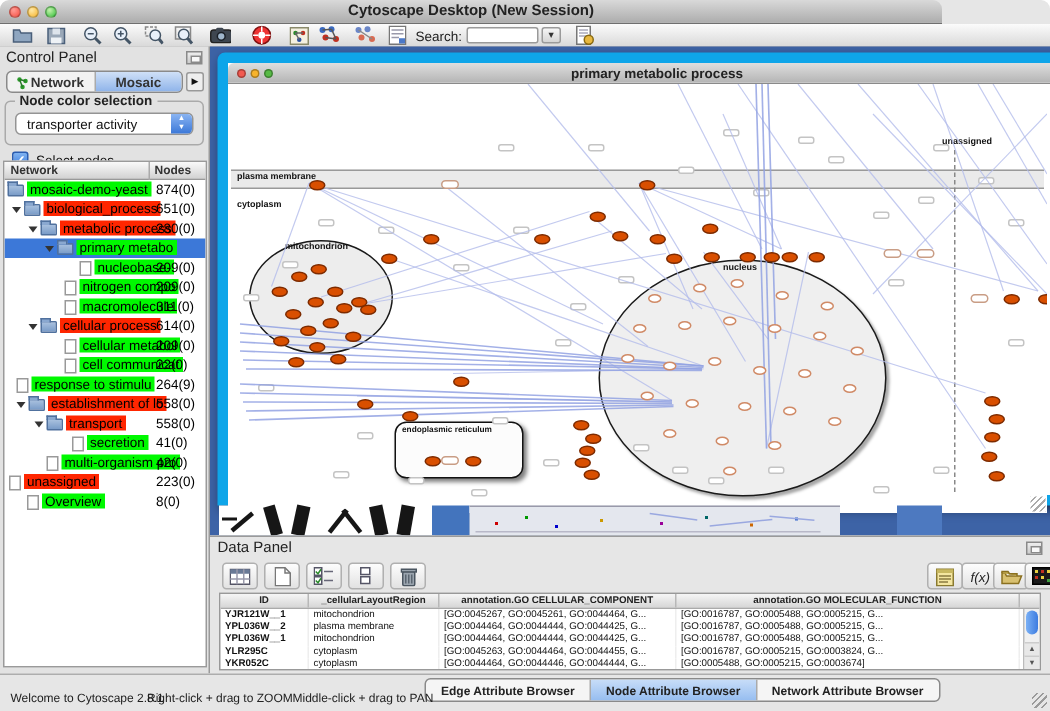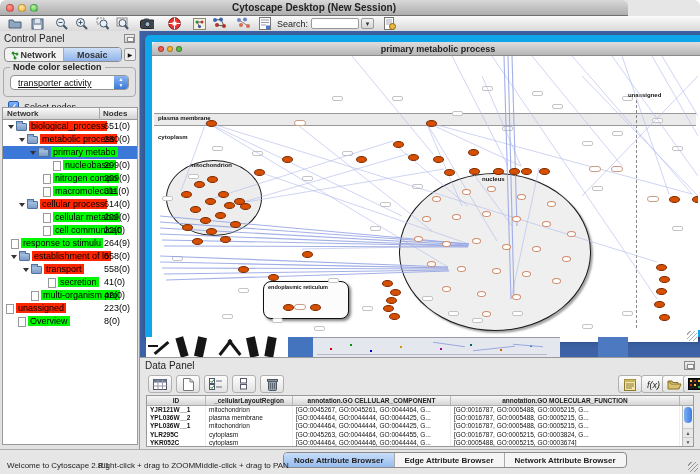--- a/index.html
+++ b/index.html
@@ -32,21 +32,21 @@
   .cp-header .panel-header-text{position:absolute;left:4px;top:2px;}
   .cp-tabs{position:absolute;left:4px;top:16px;width:118px;height:15px;border:1px solid #8a8a8a;border-radius:4px;background:#f2f2f2;display:flex;overflow:hidden;}
   .cp-tab{flex:1;display:flex;align-items:center;justify-content:center;gap:2px;font-size:9px;font-weight:bold;color:#333;border-right:1px solid #aaa;}
   .cp-tab:last-child{border-right:none;}
   .cp-tab.selected{background:linear-gradient(#cfe0f7,#8fb4ea);}
   .cp-tab-more{position:absolute;left:124px;top:17px;width:12px;height:13px;border:1px solid #999;border-radius:2px;background:#eee;font-size:6px;text-align:center;line-height:12px;color:#111;}
   .net-tab-glyph{width:7px;height:8px;display:inline-block;}
   .groupbox{position:absolute;left:3px;top:36px;width:133px;height:30px;border:1px solid #aaa;border-radius:4px;}
   .groupbox-label{position:absolute;left:6px;top:-6px;background:#e2e2e2;padding:0 3px;font-size:9px;font-weight:bold;color:#222;}
   .combo{position:absolute;left:6px;top:7px;width:119px;height:15px;background:#fff;border:1px solid #949494;border-radius:4px;}
-  .combo-text{position:absolute;left:7px;top:2px;font-size:9px;color:#111;text-decoration:underline;}
+  .combo-text{position:absolute;left:7px;top:2px;font-size:9px;color:#111;}
   .combo-btn{position:absolute;right:0;top:0;width:14px;height:13px;border-radius:0 3px 3px 0;background:linear-gradient(#8ab4f2,#3b78d8);color:#fff;font-size:5px;line-height:6px;text-align:center;}
   .check-row{position:absolute;left:8px;top:70px;height:12px;}
   .checkbox{position:absolute;left:0;top:0;width:11px;height:11px;border-radius:2px;background:linear-gradient(#7fb2f0,#3d7de0);border:1px solid #2a5cb0;color:#fff;font-size:9px;font-weight:bold;line-height:10px;text-align:center;}
   .check-label{position:absolute;left:16px;top:1px;font-size:9px;color:#111;white-space:nowrap;}
   .tree-wrap{position:absolute;left:2px;top:76px;width:136px;height:338px;background:#fff;border:1px solid #9a9a9a;overflow:hidden;}
   .tree-header{position:relative;height:12px;background:linear-gradient(#fafafa,#d2d2d2);border-bottom:1px solid #999;font-size:8px;font-weight:bold;color:#333;}
   .tree-header .c1{position:absolute;left:4px;top:1px;}
   .tree-header .c2{position:absolute;left:100px;top:1px;}
   .tree-header .div{position:absolute;left:96px;top:0;width:1px;height:12px;background:#aaa;}
   .tree-row{position:relative;height:13px;line-height:13px;font-size:9px;white-space:nowrap;}
@@ -264,20 +264,21 @@
       <span class="checkbox">✓</span>
       <span class="check-label">Select nodes</span>
     </div>
     <div class="tree-wrap">
       <div class="tree-header">
         <span class="c1">Network</span>
         <span class="div"></span>
         <span class="c2">Nodes</span>
       </div>
       <div id="tree">
+          <div class="tree-row" style="padding-left: 2px;"><span class="t-folder"></span><span class="t-label green">mosaic-demo-yeast</span><span class="t-nodes">874(0)</span></div>
           <div class="tree-row" style="padding-left: 5px;"><span class="t-arrow"></span><span class="t-folder"></span><span class="t-label red">biological_process</span><span class="t-nodes">651(0)</span></div>
           <div class="tree-row" style="padding-left: 16px;"><span class="t-arrow"></span><span class="t-folder"></span><span class="t-label red">metabolic process</span><span class="t-nodes">280(0)</span></div>
           <div class="tree-row selected" style="padding-left: 27px;"><span class="t-arrow"></span><span class="t-folder"></span><span class="t-label green">primary metabo</span><span class="t-nodes">209(...</span></div>
           <div class="tree-row" style="padding-left: 50px;"><span class="t-file"></span><span class="t-label green">nucleobase-</span><span class="t-nodes">209(0)</span></div>
           <div class="tree-row" style="padding-left: 40px;"><span class="t-file"></span><span class="t-label green">nitrogen compo</span><span class="t-nodes">209(0)</span></div>
           <div class="tree-row" style="padding-left: 40px;"><span class="t-file"></span><span class="t-label green">macromolecule</span><span class="t-nodes">311(0)</span></div>
           <div class="tree-row" style="padding-left: 16px;"><span class="t-arrow"></span><span class="t-folder"></span><span class="t-label red">cellular process</span><span class="t-nodes">614(0)</span></div>
           <div class="tree-row" style="padding-left: 40px;"><span class="t-file"></span><span class="t-label green">cellular metabol</span><span class="t-nodes">209(0)</span></div>
           <div class="tree-row" style="padding-left: 40px;"><span class="t-file"></span><span class="t-label green">cell communicat</span><span class="t-nodes">22(0)</span></div>
           <div class="tree-row" style="padding-left: 8px;"><span class="t-file"></span><span class="t-label green">response to stimulu</span><span class="t-nodes">264(9)</span></div>
@@ -620,22 +621,22 @@
           <rect x="6" y="2" width="2" height="2" fill="#c03020"></rect>
           <rect x="10" y="2" width="2" height="2" fill="#e8d040"></rect>
           <rect x="2" y="6" width="2" height="2" fill="#c03020"></rect>
           <rect x="6" y="6" width="2" height="2" fill="#e8d040"></rect>
           <rect x="10" y="8" width="2" height="2" fill="#40a040"></rect>
         </svg>
       </span></div>
 
   <div class="bottom-bar">
     <div class="attr-tabs" id="attrTabs">
+        <div class="attr-tab">Edge Attribute Browser</div>
         <div class="attr-tab selected">Node Attribute Browser</div>
-        <div class="attr-tab">Edge Attribute Browser</div>
         <div class="attr-tab">Network Attribute Browser</div>
       </div>
     <span class="status-text" style="left:7px;">Welcome to Cytoscape 2.8.1</span>
     <span class="status-text" style="left:98px;">Right-click + drag to ZOOM</span>
     <span class="status-text" style="left:195px;">Middle-click + drag to PAN</span>
     <div class="app-grip"></div>
   </div>
 
 </div>
 

